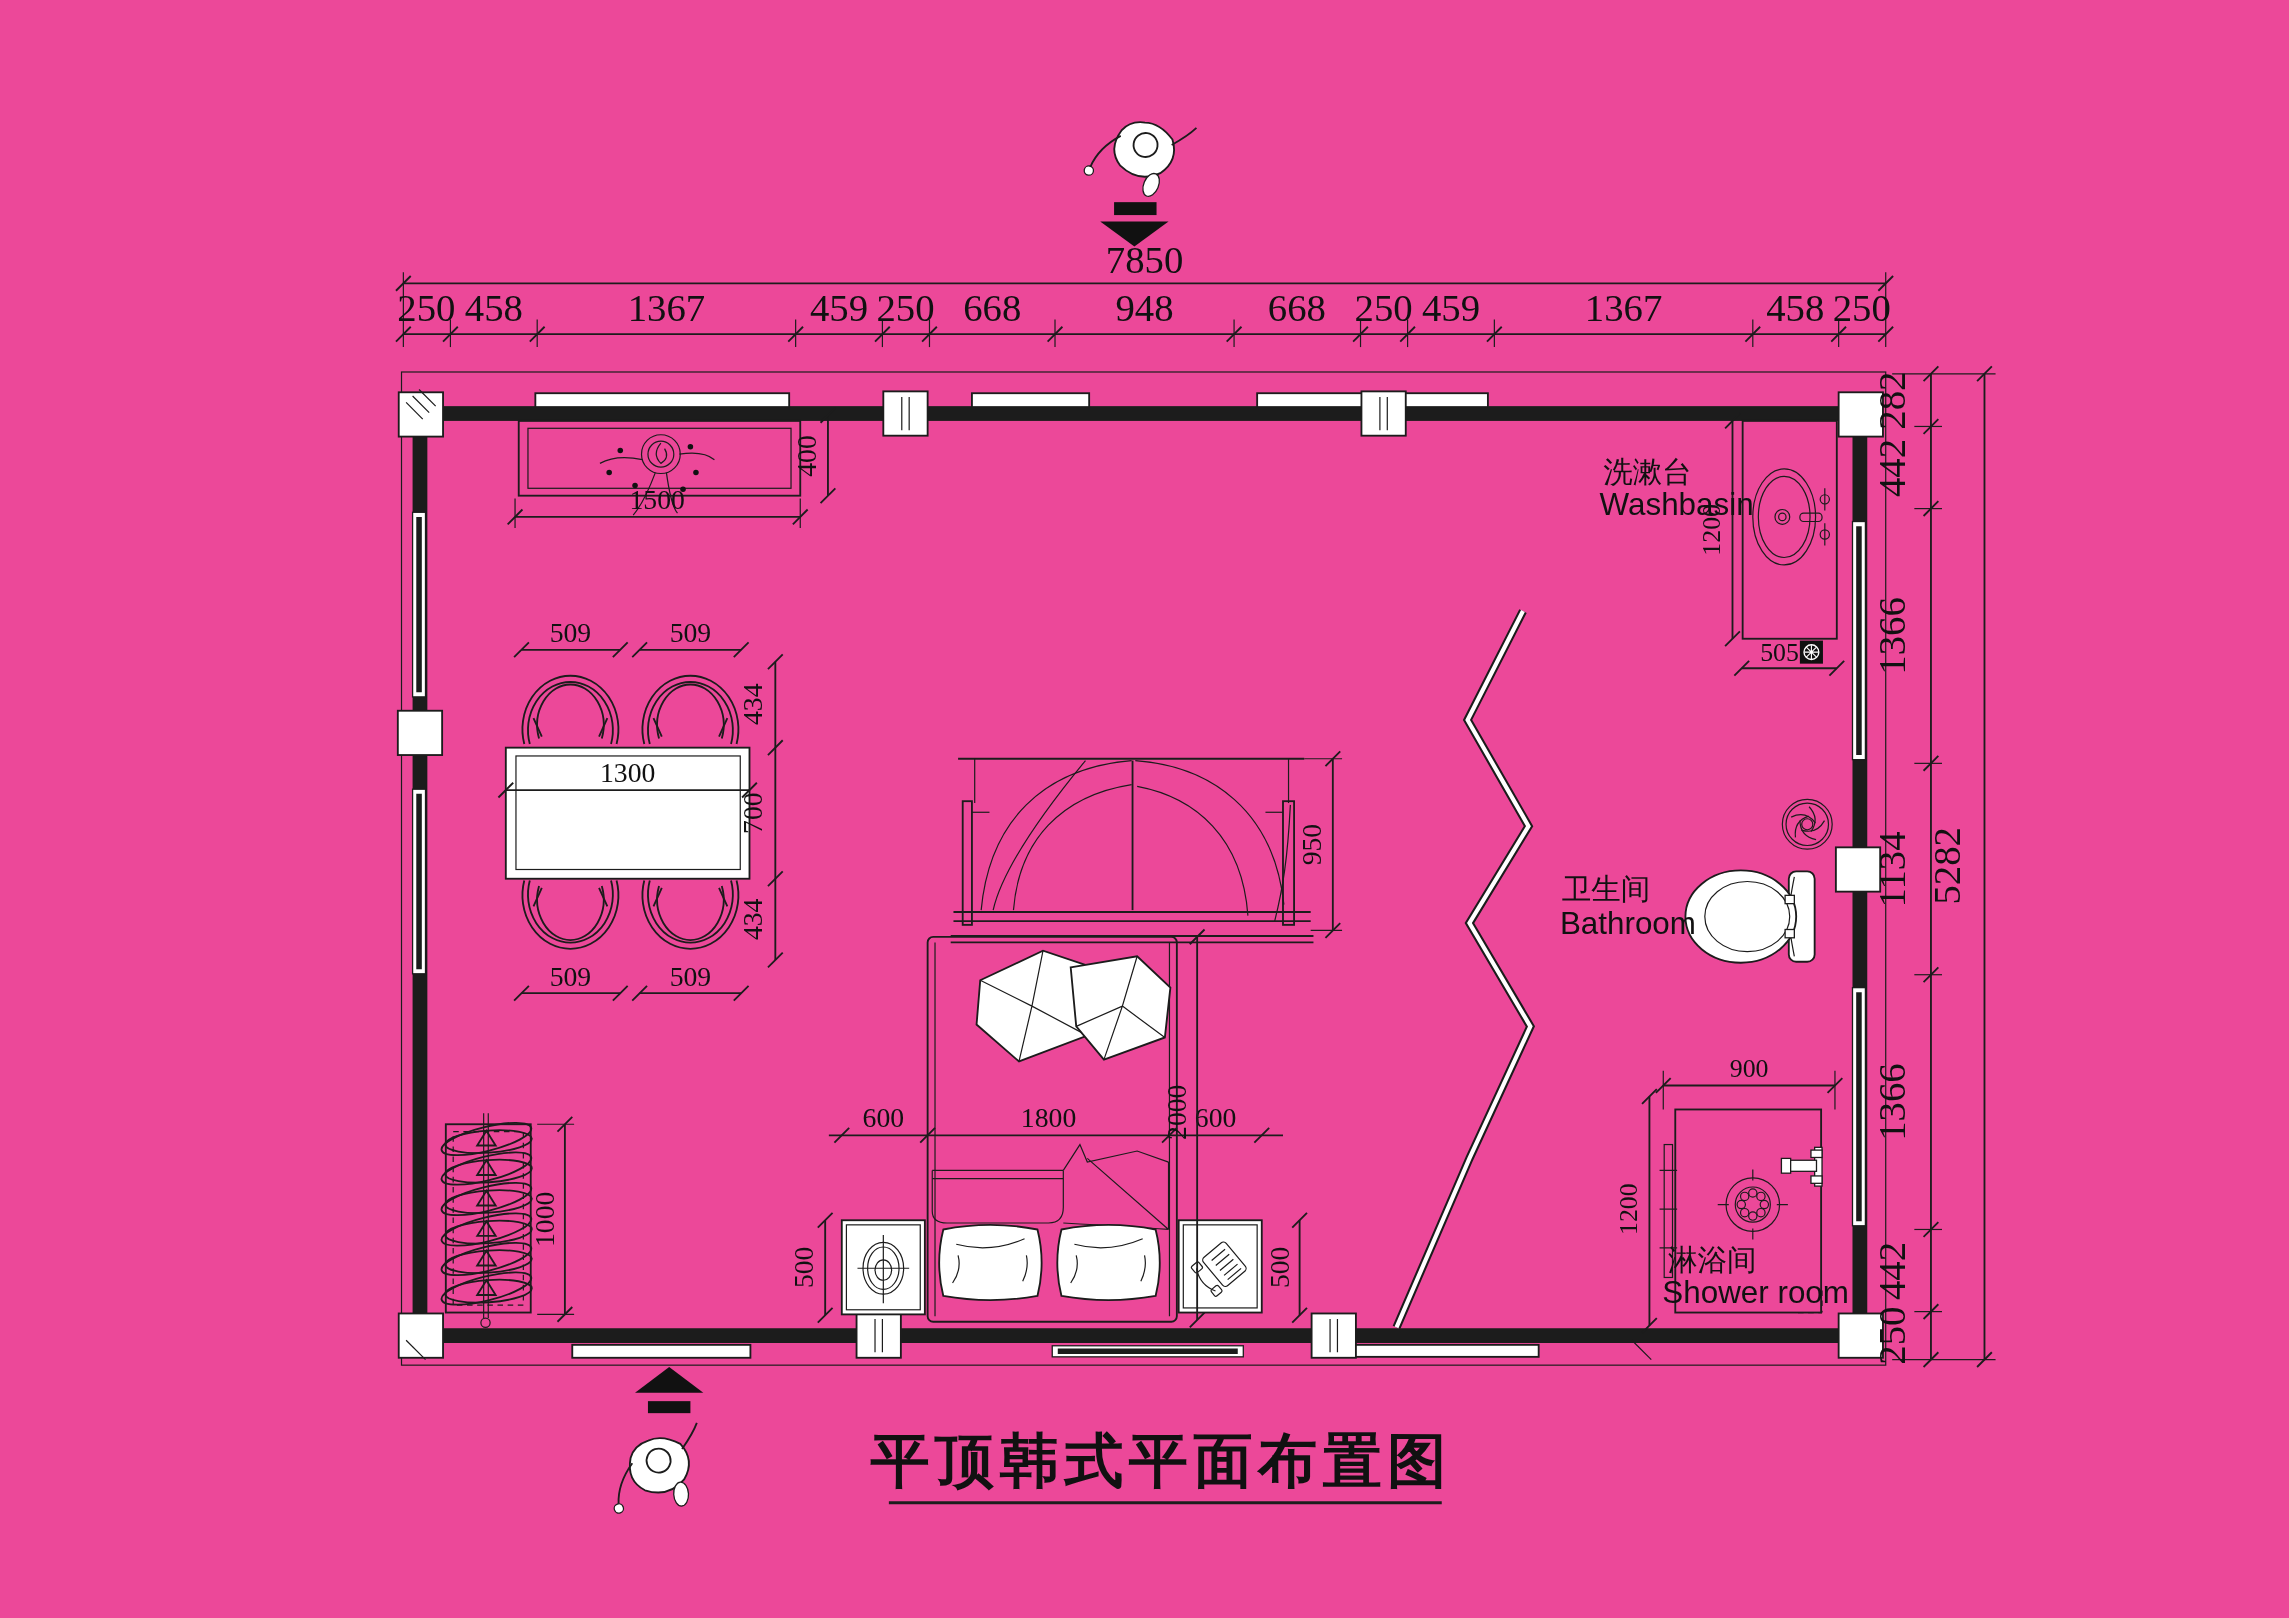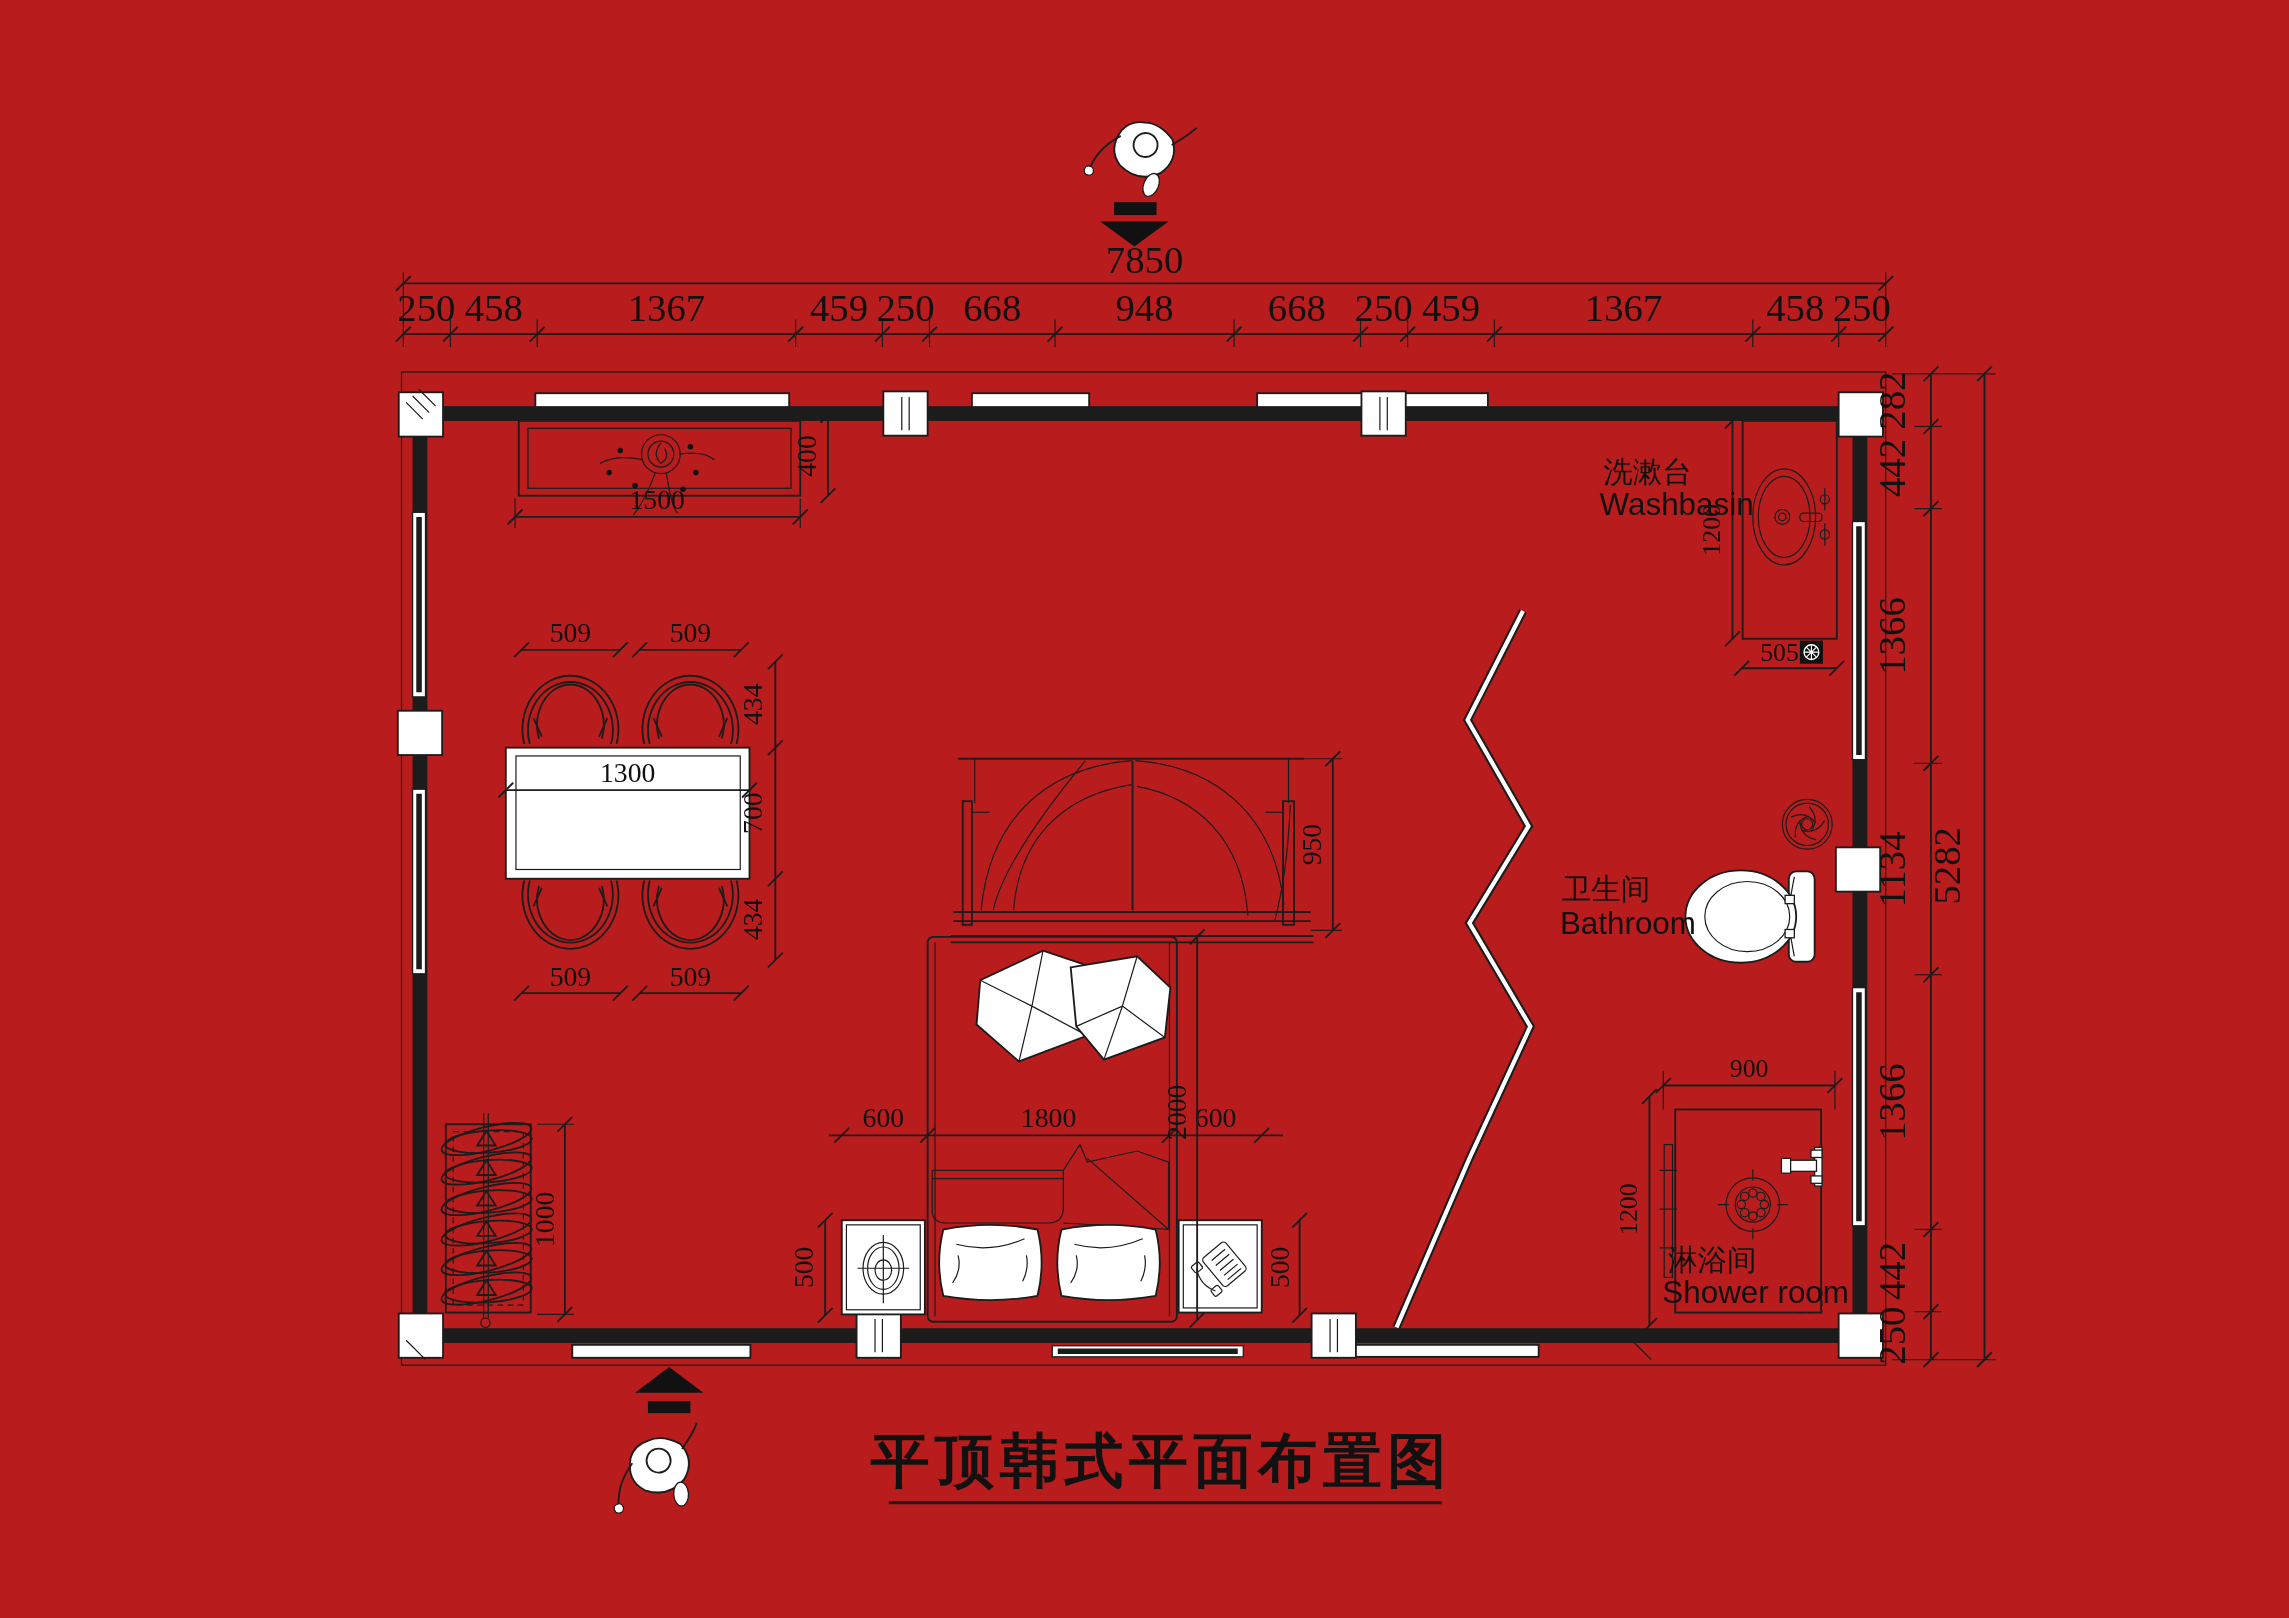--- a/index.html
+++ b/index.html
@@ -1,16 +1,16 @@
 <!DOCTYPE html>
 <html style="font-size:14.8px"><head>
 <meta charset="utf-8">
 <style>
   html,body{margin:0;padding:0;background:#fff}
-  #stage{position:relative;width:2290px;height:1619px;background:#b91c1c;overflow:hidden}
+  #stage{position:relative;width:2290px;height:1619px;background:#ec4899;overflow:hidden}
   svg{display:block}
   .s{stroke:#1c1c1c;fill:none;stroke-width:2;stroke-linecap:butt}
   .s1{stroke:#1c1c1c;fill:none;stroke-width:1.3}
   .s3{stroke:#1c1c1c;fill:none;stroke-width:3.2}
   .s6{stroke:#1c1c1c;fill:none;stroke-width:6}
   .w{fill:#fff;stroke:#1c1c1c;stroke-width:2}
   .w1{fill:#fff;stroke:#1c1c1c;stroke-width:1.4}
   .blk{fill:#111;stroke:none}
   .wht{stroke:#fff;fill:none}
   .dash{stroke-dasharray:6 5}

